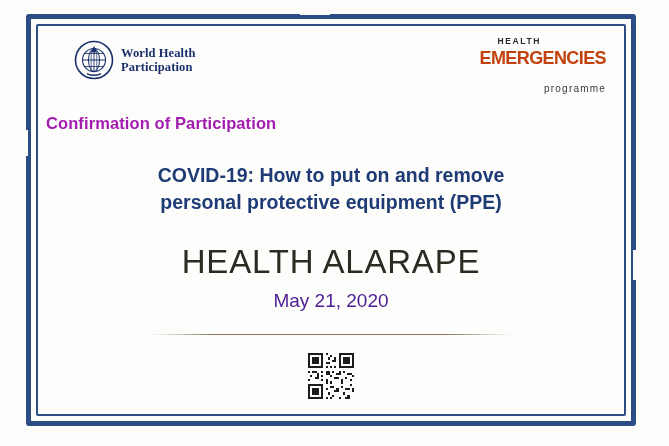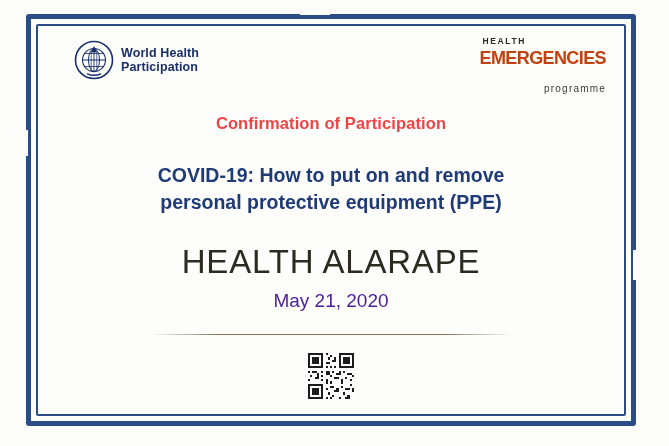--- a/index.html
+++ b/index.html
@@ -71,65 +71,64 @@
     top: 8px;
     display: flex;
     align-items: center;
     gap: 7px;
   }
   .who-emblem {
     width: 40px;
     height: 40px;
   }
   .who-text {
-    font-family: Liberation Sans, sans-serif;
+    font-family: Liberation Serif, serif;
     font-size: 12.5px;
     line-height: 14px;
     color: #1a2f6b;
     font-weight: bold;
     letter-spacing: 0.1px;
   }
   .who-text .l2 { display: block; }
 
   .emerg-logo {
     position: absolute;
     right: 10px;
     top: 4px;
     text-align: left;
     color: #111111;
   }
   .emerg-health {
     font-size: 8.5px;
     letter-spacing: 1.6px;
     font-weight: bold;
     color: #2a2a2a;
-    margin-left: 3px;
+    margin-left: 18px;
   }
   .emerg-main {
     font-size: 18px;
     font-weight: bold;
     letter-spacing: -0.6px;
     line-height: 25px;
     color: #c2410c;
   }
   .emerg-prog {
     font-size: 10px;
     letter-spacing: 1.2px;
     text-align: right;
     color: #3a3a3a;
     margin-top: 12px;
   }
 
   
   .confirmation {
     margin-top: 26px;
-    text-align: center;
     font-size: 16.5px;
     font-weight: bold;
-    color: #ef4444;
+    color: #a21caf;
     letter-spacing: 0.1px;
   }
   .course-title {
     margin-top: 29px;
     text-align: center;
     font-size: 19.5px;
     font-weight: bold;
     color: #1f3b75;
     line-height: 27px;
   }

